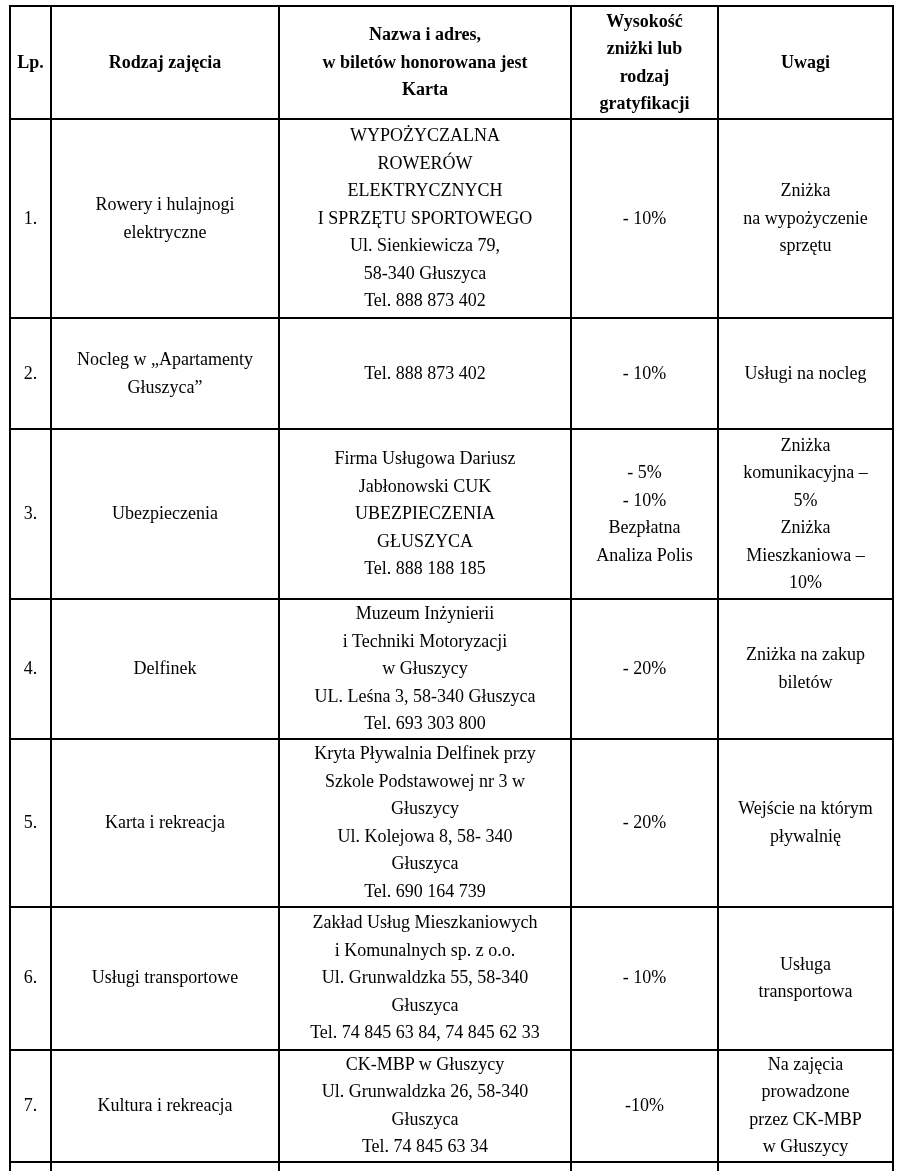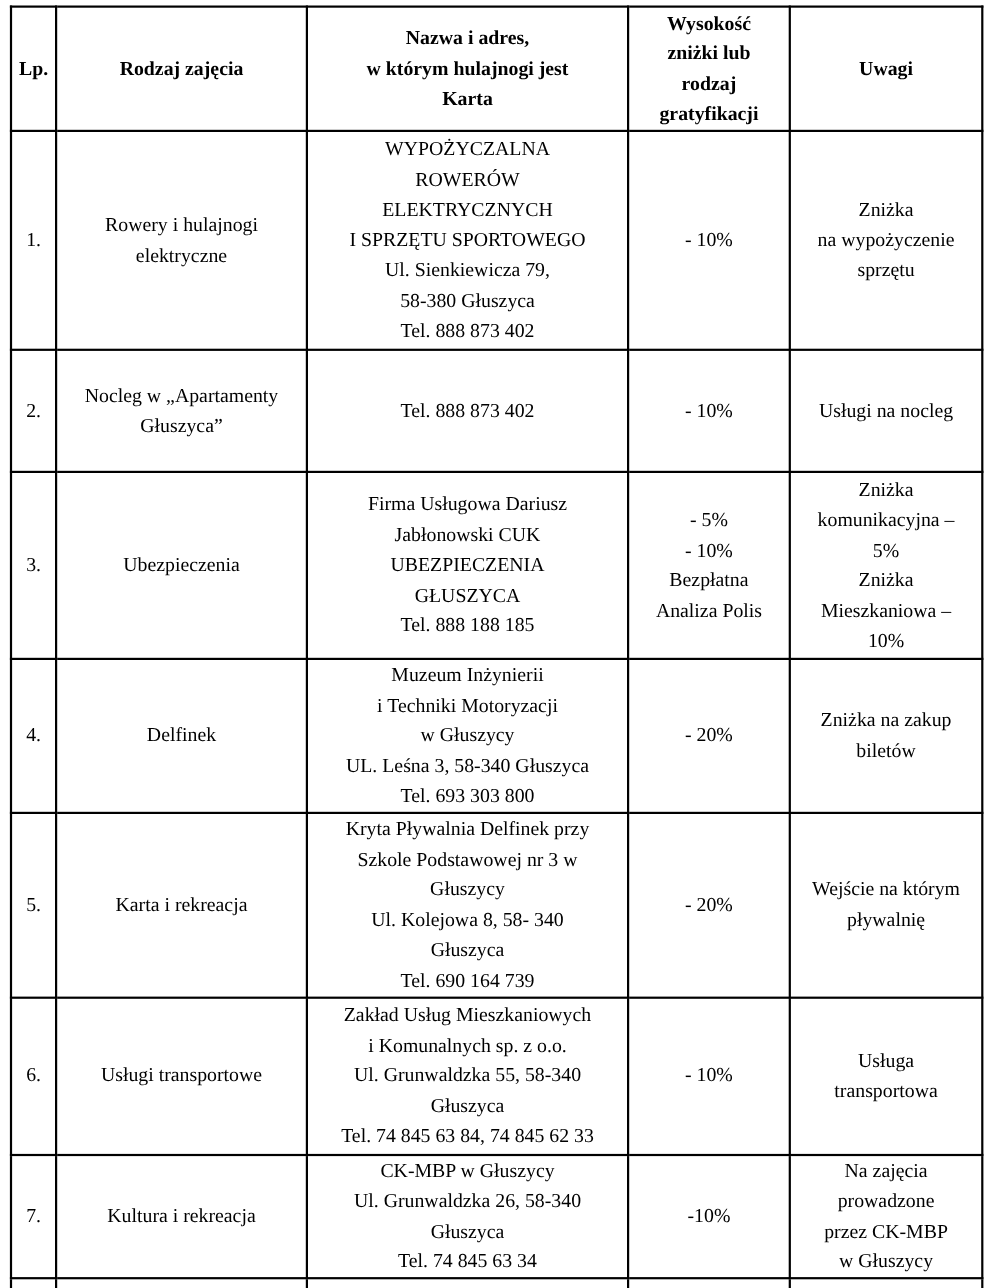--- a/index.html
+++ b/index.html
@@ -63,38 +63,38 @@
       <col style="width:228px">
       <col style="width:292px">
       <col style="width:147px">
       <col style="width:175px">
     </colgroup>
     <tbody>
       <tr class="r0">
         <th>Lp.</th>
         <th>Rodzaj zajęcia</th>
         <th>Nazwa i adres,
-w którym hulajnogi jest
+w biletów honorowana jest
 Karta</th>
         <th>Wysokość
 zniżki lub
 rodzaj
 gratyfikacji</th>
         <th>Uwagi</th>
       </tr>
       <tr class="r1">
         <td>1.</td>
         <td>Rowery i hulajnogi
 elektryczne</td>
         <td>WYPOŻYCZALNA
 ROWERÓW
 ELEKTRYCZNYCH
 I SPRZĘTU SPORTOWEGO
 Ul. Sienkiewicza 79,
-58-380 Głuszyca
+58-340 Głuszyca
 Tel. 888 873 402</td>
         <td>- 10%</td>
         <td>Zniżka
 na wypożyczenie
 sprzętu</td>
       </tr>
       <tr class="r2">
         <td>2.</td>
         <td>Nocleg w „Apartamenty
 Głuszyca”</td>

